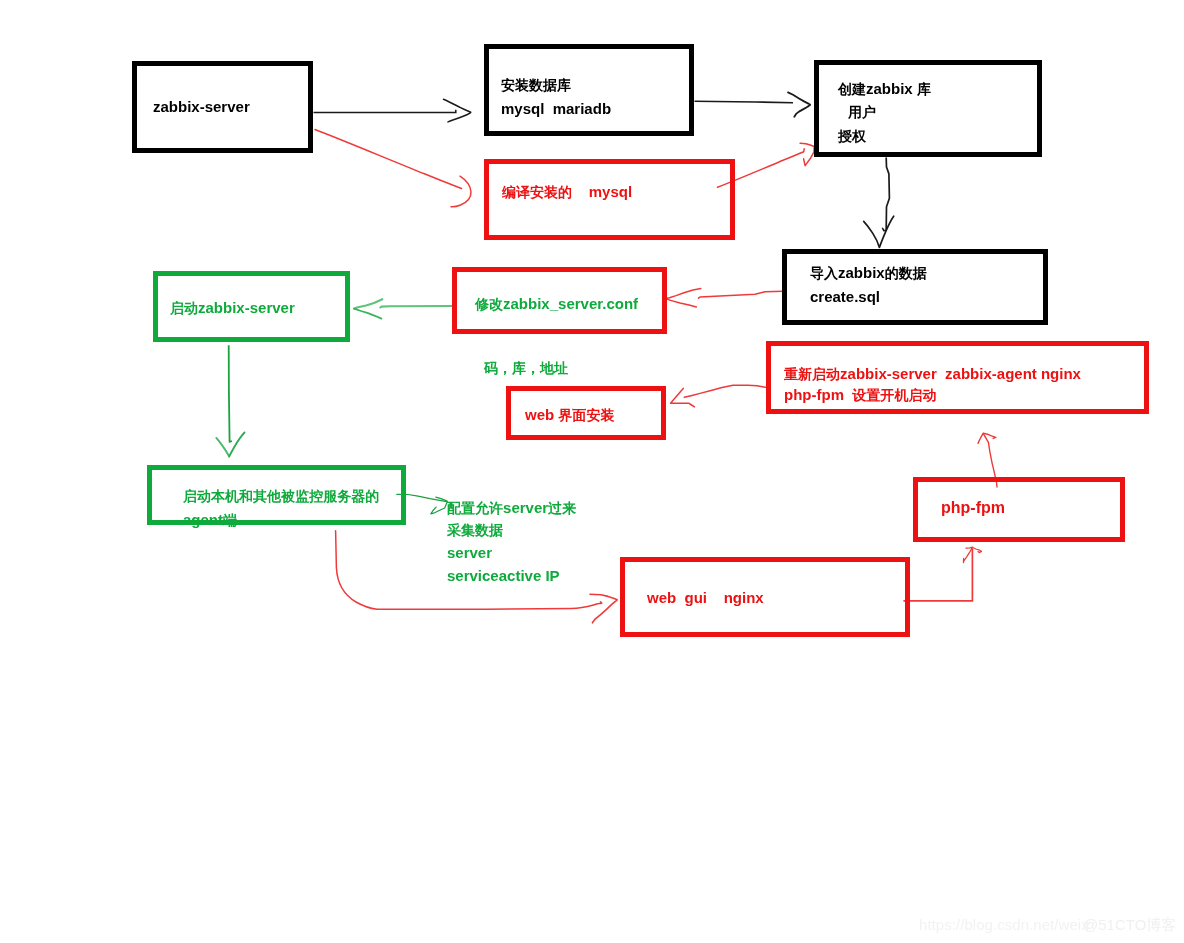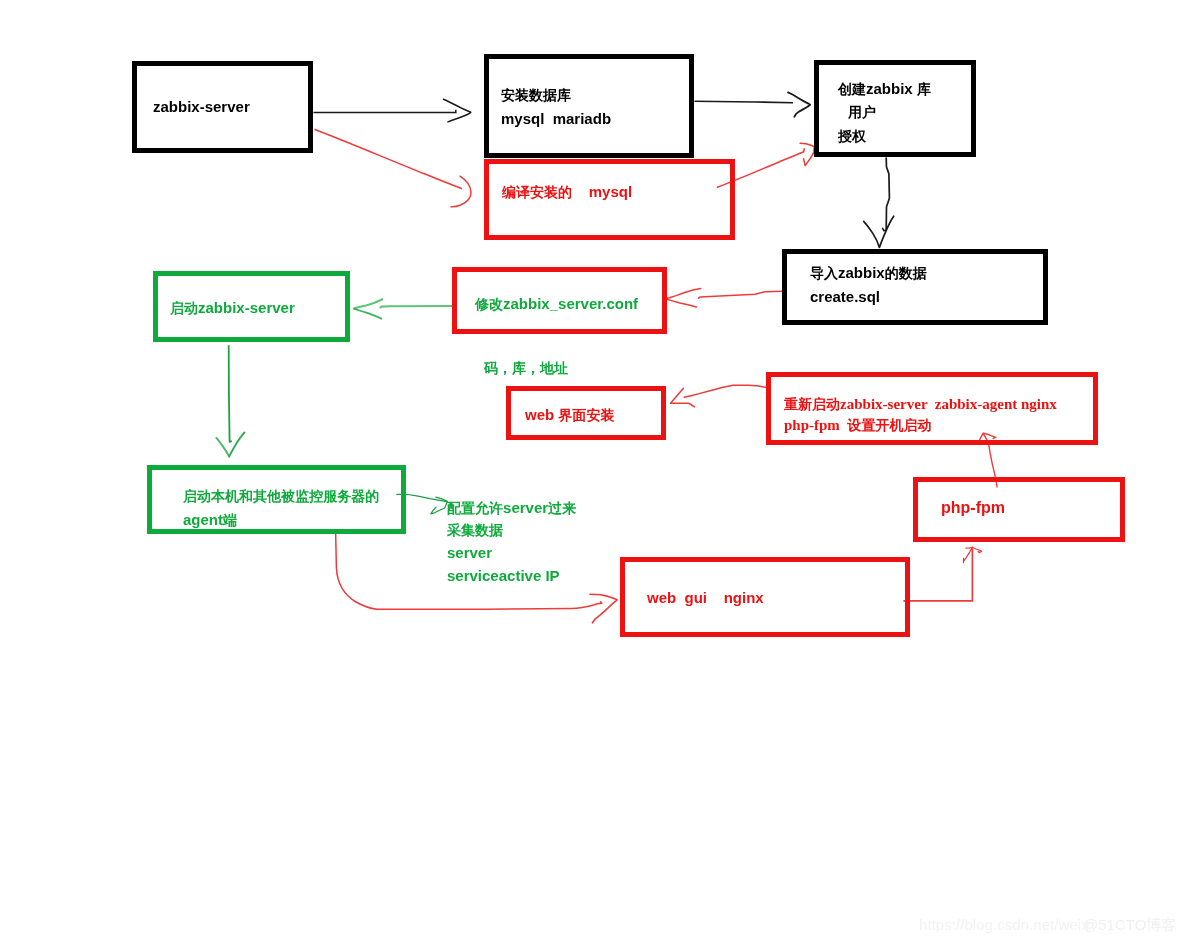--- a/index.html
+++ b/index.html
@@ -103,26 +103,26 @@
       <path d="M978.0,443.4 L979.5,440.0 L981.4,436.4 L983.2,433.3
                L987.5,434.2 L991.5,435.8 L995.8,437.4 L993.2,438.4" stroke="#ef3a3a" stroke-width="1.4" fill="none" stroke-linecap="round" stroke-linejoin="round"></path>
     </g>
 
   </svg>
 
   <div class="box" style="left:132px;top:61px;width:181px;height:92px;border:5px solid #000000;">
     <div class="lbl" style="left:16px;top:29px;color:#000000;">zabbix-server</div>
   </div>
 
-  <div class="box" style="left:484px;top:54px;width:210px;height:104px;border:5px solid #000000;">
+  <div class="box" style="left:484px;top:44px;width:210px;height:92px;border:5px solid #000000;">
     <div class="lbl" style="left:12px;top:24px;color:#000000;"><i class="h">安装数据库</i></div>
     <div class="lbl" style="left:12px;top:48px;color:#000000;">mysql  mariadb</div>
   </div>
 
-  <div class="box" style="left:814px;top:60px;width:162px;height:97px;border:5px solid #000000;">
+  <div class="box" style="left:814px;top:60px;width:228px;height:97px;border:5px solid #000000;">
     <div class="lbl" style="left:19px;top:12px;color:#000000;"><i class="h">创建</i>zabbix <i class="h">库</i></div>
     <div class="lbl" style="left:19px;top:35px;color:#000000;margin-left:10px;"><i class="h">用户</i></div>
     <div class="lbl" style="left:19px;top:59px;color:#000000;"><i class="h">授权</i></div>
   </div>
 
   <div class="box" style="left:484px;top:159px;width:251px;height:81px;border:5px solid #ee1111;padding-left:29px;">
     <div class="lbl" style="left:13px;top:16px;color:#ee1111;"><i class="h">编译安装的</i>    mysql</div>
   </div>
 
   <div class="box" style="left:782px;top:249px;width:266px;height:76px;border:5px solid #000000;">
@@ -135,26 +135,26 @@
   </div>
 
   <div class="box" style="left:452px;top:267px;width:215px;height:67px;border:5px solid #ee1111;">
     <div class="lbl" style="left:18px;top:20px;color:#0faa3c;"><i class="h">修改</i>zabbix_server.conf</div>
   </div>
 
   <div class="box" style="left:506px;top:386px;width:160px;height:54px;border:5px solid #ee1111;">
     <div class="lbl" style="left:14px;top:12px;color:#ee1111;">web <i class="h">界面安装</i></div>
   </div>
 
-  <div class="box" style="left:766px;top:372px;width:332px;height:73px;border:5px solid #ee1111;font-family:Liberation Serif, serif;">
+  <div class="box" style="left:766px;top:341px;width:383px;height:73px;border:5px solid #ee1111;">
     <div class="lbl" style="left:13px;top:16px;color:#ee1111;"><i class="h">重新启动</i>zabbix-server  zabbix-agent nginx</div>
     <div class="lbl" style="left:13px;top:37px;color:#ee1111;">php-fpm  <i class="h">设置开机启动</i></div>
   </div>
 
-  <div class="box" style="left:147px;top:465px;width:259px;height:69px;border:5px solid #0faa3c;">
+  <div class="box" style="left:147px;top:465px;width:259px;height:60px;border:5px solid #0faa3c;">
     <div class="lbl" style="left:31px;top:14px;color:#0faa3c;"><i class="h">启动本机和其他被监控服务器的</i></div>
     <div class="lbl" style="left:31px;top:38px;color:#0faa3c;">agent<i class="h">端</i></div>
   </div>
 
   <div class="box" style="left:913px;top:477px;width:212px;height:65px;border:5px solid #ee1111;">
     <div class="lbl" style="left:23px;top:14px;color:#ee1111;font-size:16px;">php-fpm</div>
   </div>
 
   <div class="box" style="left:620px;top:557px;width:290px;height:80px;border:5px solid #ee1111;">
     <div class="lbl" style="left:22px;top:16px;color:#ee1111;margin-top:8px;">web  gui    nginx</div>

